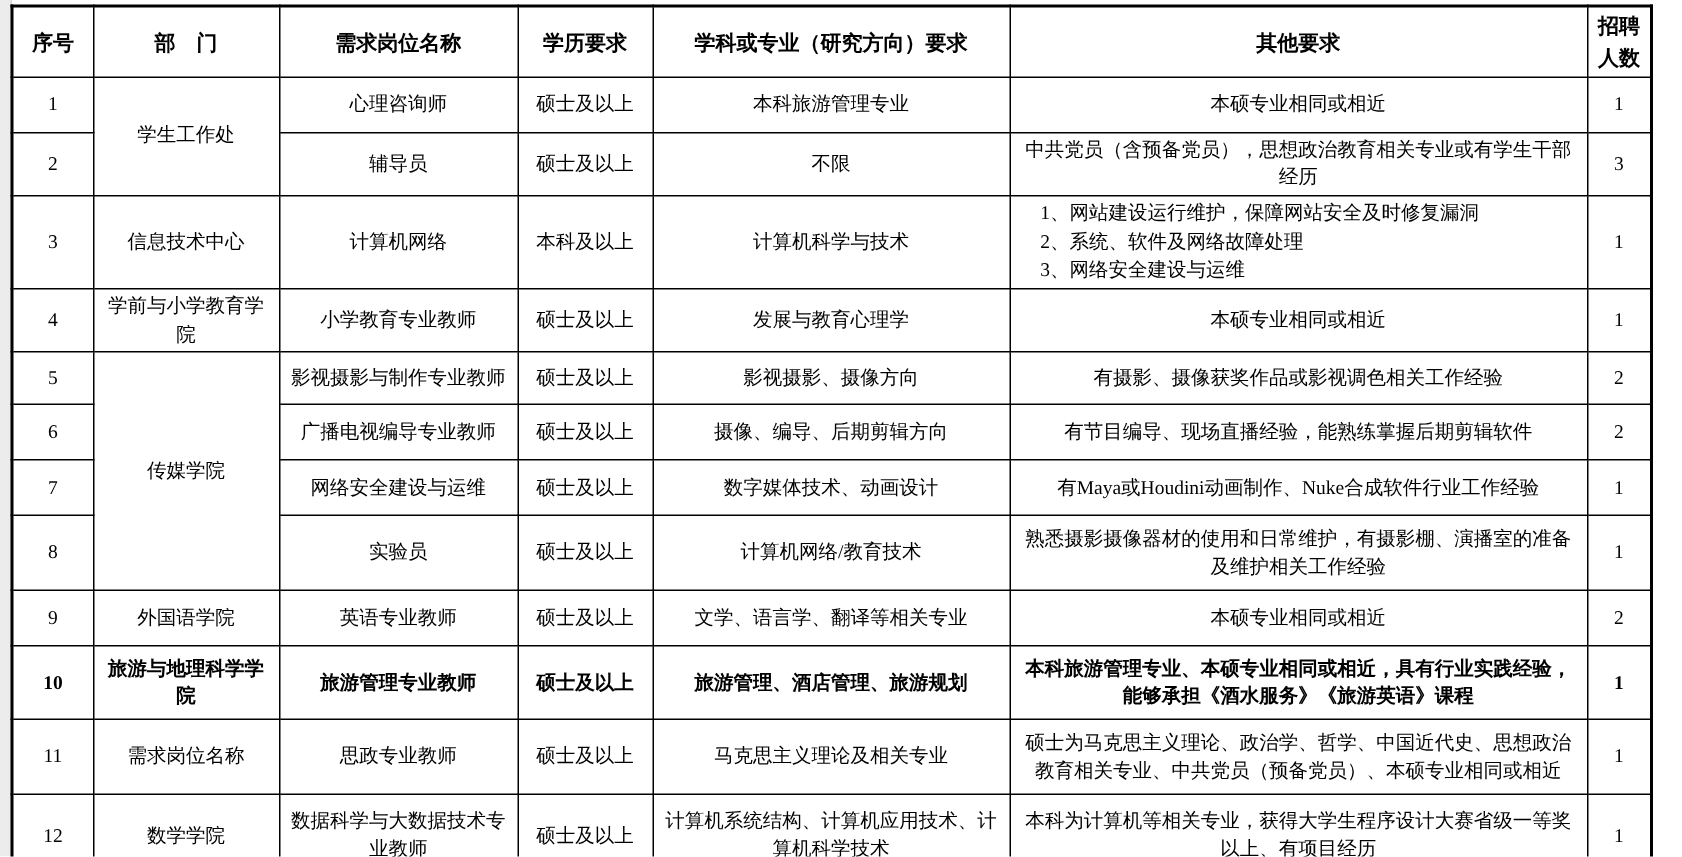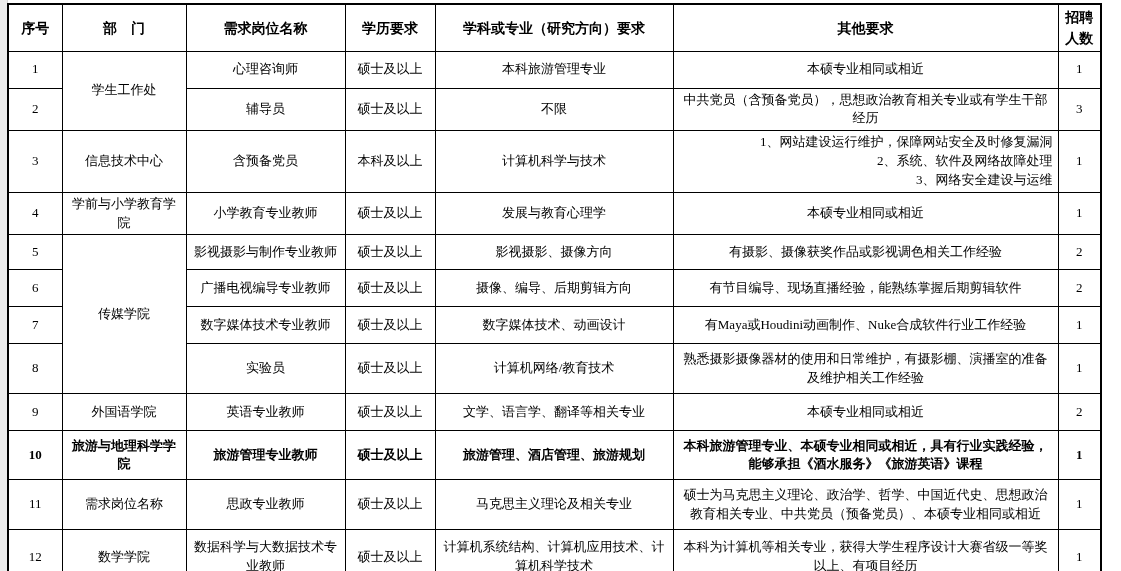--- a/index.html
+++ b/index.html
@@ -32,21 +32,21 @@
   col.c-no{width:54px;}
   col.c-dept{width:124px;}
   col.c-pos{width:159px;}
   col.c-edu{width:90px;}
   col.c-major{width:238px;}
   col.c-other{width:385px;}
   col.c-count{width:43px;}
   tr.h47{height:47px;padding-left:16px;} tr.h37{height:37px;} tr.h38{height:38px;}
   tr.h51{height:51px;} tr.h39{height:39px;} tr.h35{height:35px;}
   tr.h50{height:50px;} tr.h49{height:49px;font-weight:bold;} tr.h55{height:55px;}
-  td.left-list{text-align:right;white-space:pre-line;padding-left:4px;}
+  td.left-list{text-align:left;white-space:pre-line;padding-left:20px;}
 </style>
 </head>
 <body>
 
 <div class="left-gutter"></div>
 
 <table class="recruit">
   <colgroup>
     <col class="c-no">
       <col class="c-dept">
@@ -81,21 +81,21 @@
       <td>2</td>
       <td>辅导员</td>
       <td>硕士及以上</td>
       <td>不限</td>
       <td>中共党员（含预备党员），思想政治教育相关专业或有学生干部经历</td>
       <td>3</td>
     </tr>
     <tr class="h51">
       <td>3</td>
       <td>信息技术中心</td>
-      <td>含预备党员</td>
+      <td>计算机网络</td>
       <td>本科及以上</td>
       <td>计算机科学与技术</td>
       <td class="left-list">1、网站建设运行维护，保障网站安全及时修复漏洞
 2、系统、软件及网络故障处理
 3、网络安全建设与运维</td>
       <td>1</td>
     </tr>
     <tr class="h39">
       <td>4</td>
       <td>学前与小学教育学院</td>
@@ -117,21 +117,21 @@
     <tr class="h37">
       <td>6</td>
       <td>广播电视编导专业教师</td>
       <td>硕士及以上</td>
       <td>摄像、编导、后期剪辑方向</td>
       <td>有节目编导、现场直播经验，能熟练掌握后期剪辑软件</td>
       <td>2</td>
     </tr>
     <tr class="h37">
       <td>7</td>
-      <td>数字媒体技术专业教师</td>
+      <td>网络安全建设与运维</td>
       <td>硕士及以上</td>
       <td>数字媒体技术、动画设计</td>
       <td>有Maya或Houdini动画制作、Nuke合成软件行业工作经验</td>
       <td>1</td>
     </tr>
     <tr class="h50">
       <td>8</td>
       <td>实验员</td>
       <td>硕士及以上</td>
       <td>计算机网络/教育技术</td>

